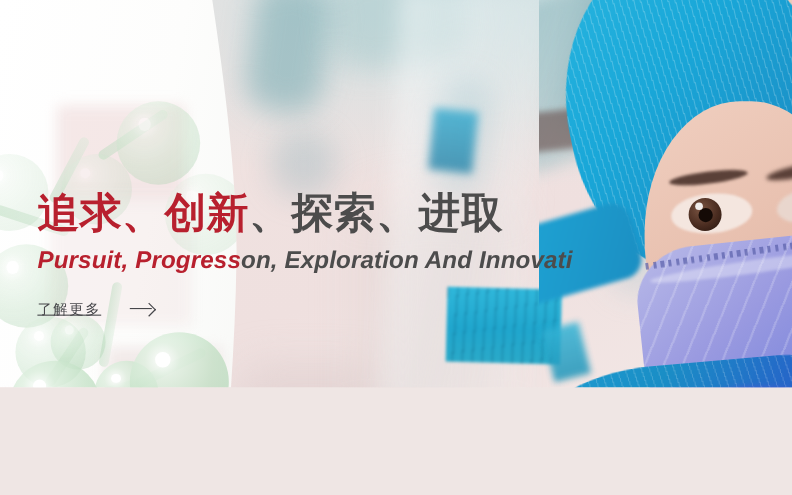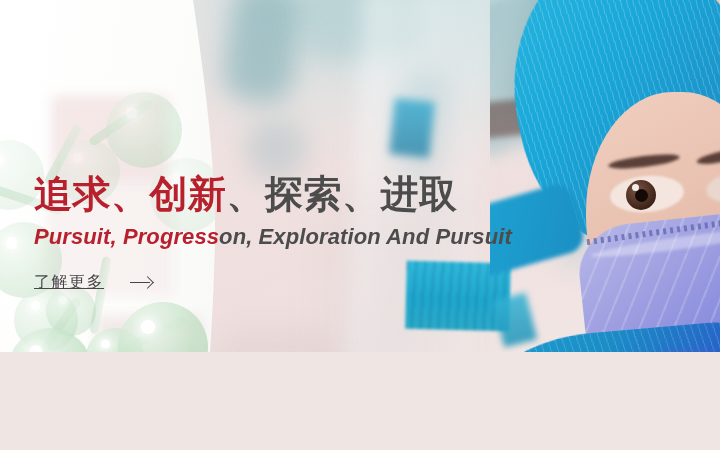--- a/index.html
+++ b/index.html
@@ -178,21 +178,21 @@
     white-space:nowrap;
   }
   .subtitle{
     margin:8px 0 0 0;font-size:22px;line-height:26px;font-weight:bold;font-style:italic;
     letter-spacing:.1px;white-space:nowrap;
   }
   .seg-red{color:#b8202e;}
   .seg-gray{color:#4c4c4c;}
   .more{
     position:absolute;left:34px;top:272px;display:flex;align-items:center;gap:26px;
-    font-size:16px;color:#46464a;letter-spacing:1.5px;cursor:pointer;
+    font-size:13px;color:#46464a;letter-spacing:1.5px;cursor:pointer;
   }
   .arrow{display:inline-block;width:26px;height:12px;position:relative;}
   .arrow::before{content:"";position:absolute;left:0;top:5px;width:20px;height:1.4px;background:#46464a;}
   .arrow::after{content:"";position:absolute;left:13px;top:1.6px;width:8px;height:8px;
     border-top:1.4px solid #46464a;border-right:1.4px solid #46464a;transform:rotate(45deg);}
 </style>
 </head>
 <body>
 
 <div class="stage">
@@ -266,21 +266,21 @@
     <div class="atom" style="left:42px;top:352px;width:62px;height:62px;"></div>
     <div class="atom" style="left:86px;top:328px;width:58px;height:58px;"></div>
     <div class="atom" style="left:118px;top:302px;width:90px;height:90px;"></div>
     <div class="atom soft" style="left:2px;top:418px;width:56px;height:56px;"></div>
     <div class="atom faint" style="left:104px;top:400px;width:70px;height:70px;"></div>
     <div class="atom faint" style="left:-30px;top:404px;width:60px;height:60px;"></div>
   </div>
 
   <div class="content">
     <h1 class="headline"><span class="seg-red">追求、创新</span><span class="seg-gray">、探索、进取</span></h1>
-    <p class="subtitle"><span class="seg-red">Pursuit, Progress</span><span class="seg-gray">on, Exploration And Pursuit</span></p>
+    <p class="subtitle"><span class="seg-red">Pursuit, Progress</span><span class="seg-gray">on, Exploration And Innovati</span></p>
   </div>
 
   <a class="more" href="#">
     <span>了解更多</span>
     <span class="arrow"></span>
   </a>
 
 </div>
 
 </body></html>

